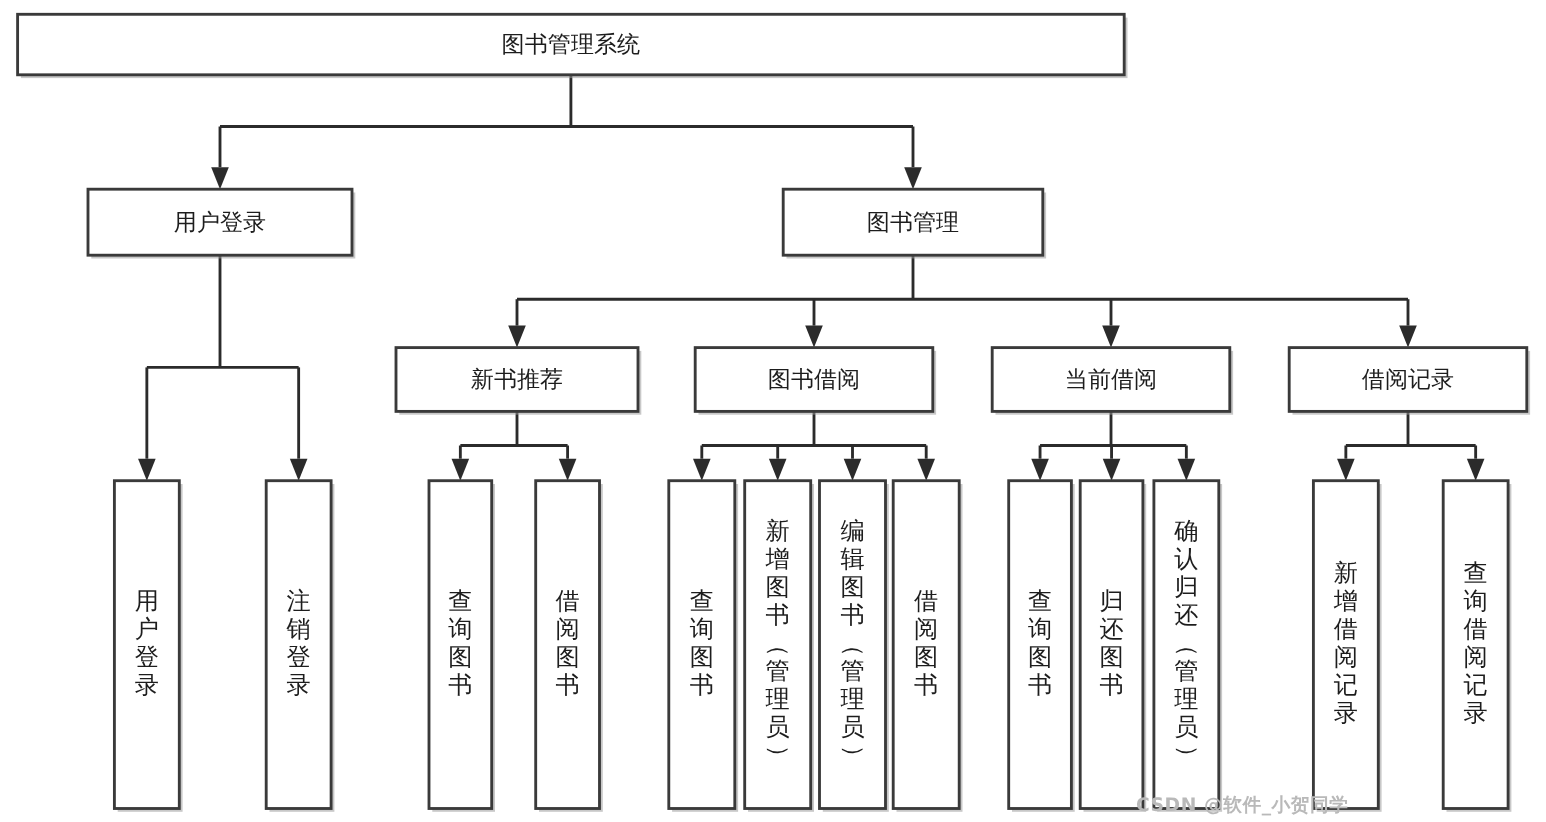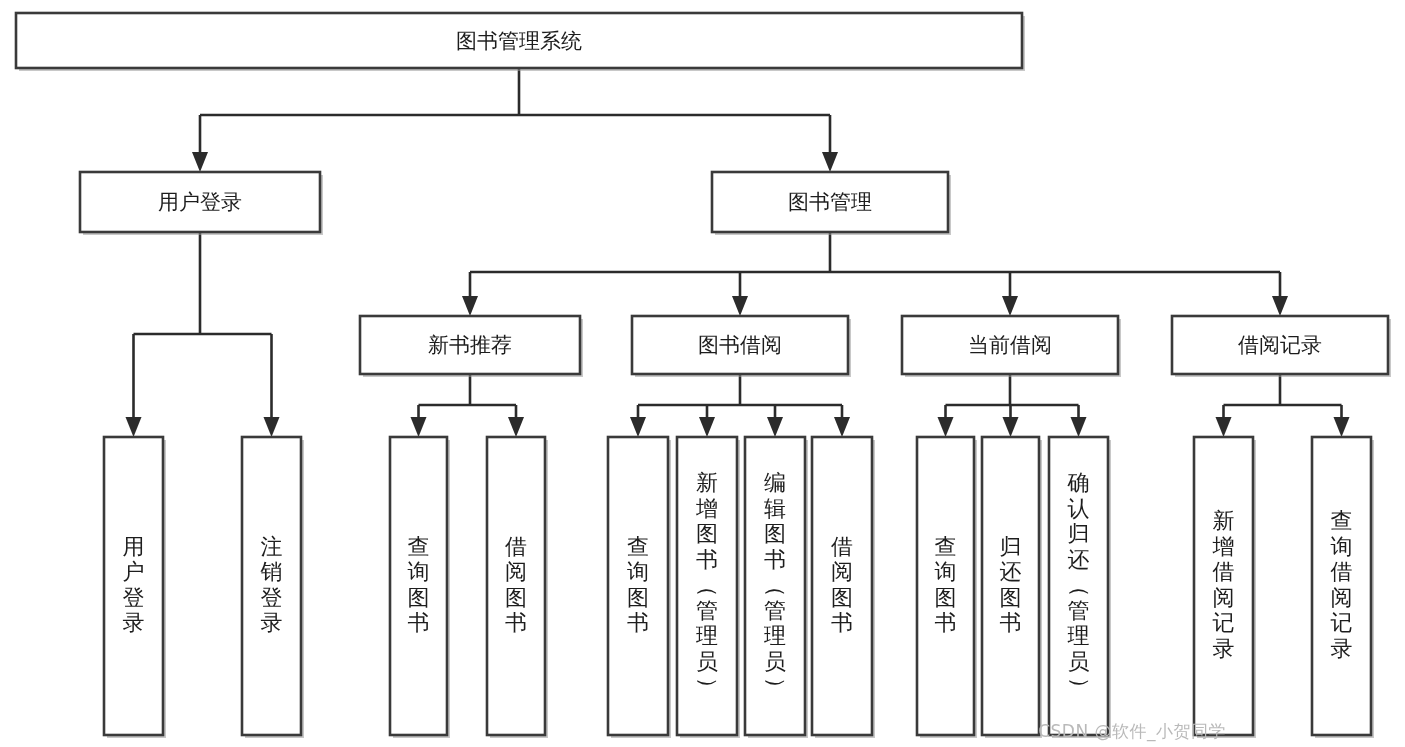--- a/index.html
+++ b/index.html
@@ -60,20 +60,21 @@
   }
   .watermark {
     position: absolute;
     right: 8px;
     bottom: 4px;
     font-family: "DejaVu Sans", "Liberation Sans", sans-serif;
     font-size: 17px;
     color: #b9b9b9;
     white-space: nowrap;
     letter-spacing: 0.5px;
+    font-weight: bold;
   }
 </style>
 </head>
 <body>
 
 <div id="diagram-root">
   <svg class="diagram" viewBox="0 0 1405 747" xmlns="http://www.w3.org/2000/svg">
 
     <g id="connector-layer">
         <line x1="519" y1="68" x2="519" y2="115" class="connector"></line>

